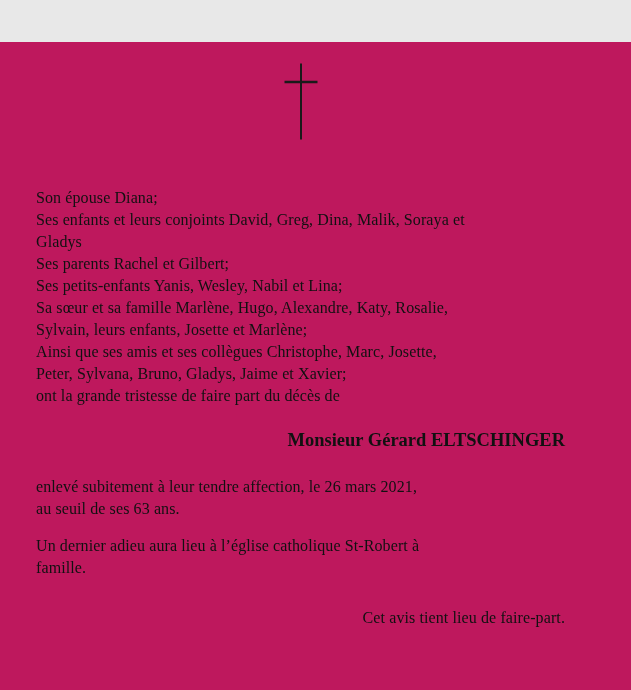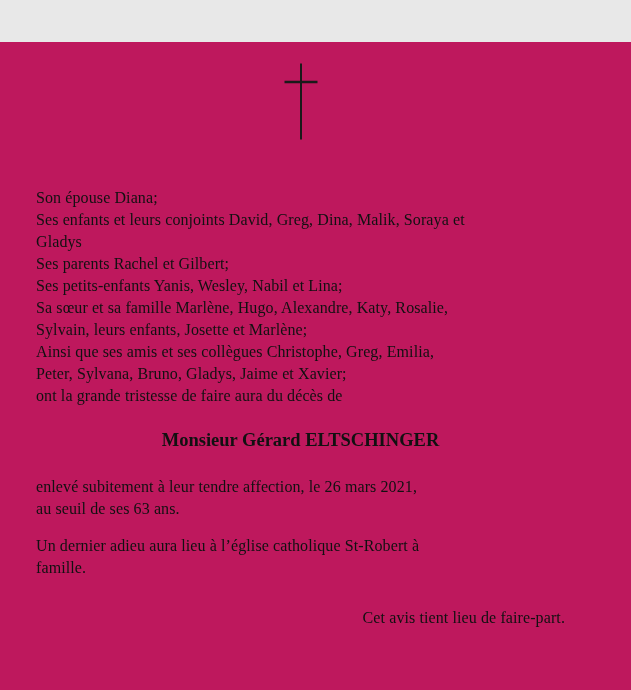--- a/index.html
+++ b/index.html
@@ -40,21 +40,21 @@
   }
   .line {
     white-space: nowrap;
   }
   .intro    { margin-top: 47px; }
   .name {
     margin-top: 20px;
     font-size: 18.5px;
     line-height: 26px;
     font-weight: bold;
-    text-align: center;
+    text-align: right;
     white-space: nowrap;
   }
   .death    { margin-top: 23px; }
   .ceremony { margin-top: 15px; }
   .closing {
     margin-top: 28px;
     text-align: right;
   }
 </style>
 </head>
@@ -71,23 +71,23 @@
     </div>
 
     <div class="text-block intro">
       <div class="line">Son épouse Diana;</div>
       <div class="line">Ses enfants et leurs conjoints David, Greg, Dina, Malik, Soraya et</div>
       <div class="line">Gladys</div>
       <div class="line">Ses parents Rachel et Gilbert;</div>
       <div class="line">Ses petits-enfants Yanis, Wesley, Nabil et Lina;</div>
       <div class="line">Sa sœur et sa famille Marlène, Hugo, Alexandre, Katy, Rosalie,</div>
       <div class="line">Sylvain, leurs enfants, Josette et Marlène;</div>
-      <div class="line">Ainsi que ses amis et ses collègues Christophe, Greg, Emilia,</div>
+      <div class="line">Ainsi que ses amis et ses collègues Christophe, Marc, Josette,</div>
       <div class="line">Peter, Sylvana, Bruno, Gladys, Jaime et Xavier;</div>
-      <div class="line">ont la grande tristesse de faire aura du décès de</div>
+      <div class="line">ont la grande tristesse de faire part du décès de</div>
     </div>
 
     <div class="name">Monsieur Gérard ELTSCHINGER</div>
 
     <div class="text-block death">
       <div class="line">enlevé subitement à leur tendre affection, le 26 mars 2021,</div>
       <div class="line">au seuil de ses 63 ans.</div>
     </div>
 
     <div class="text-block ceremony">

